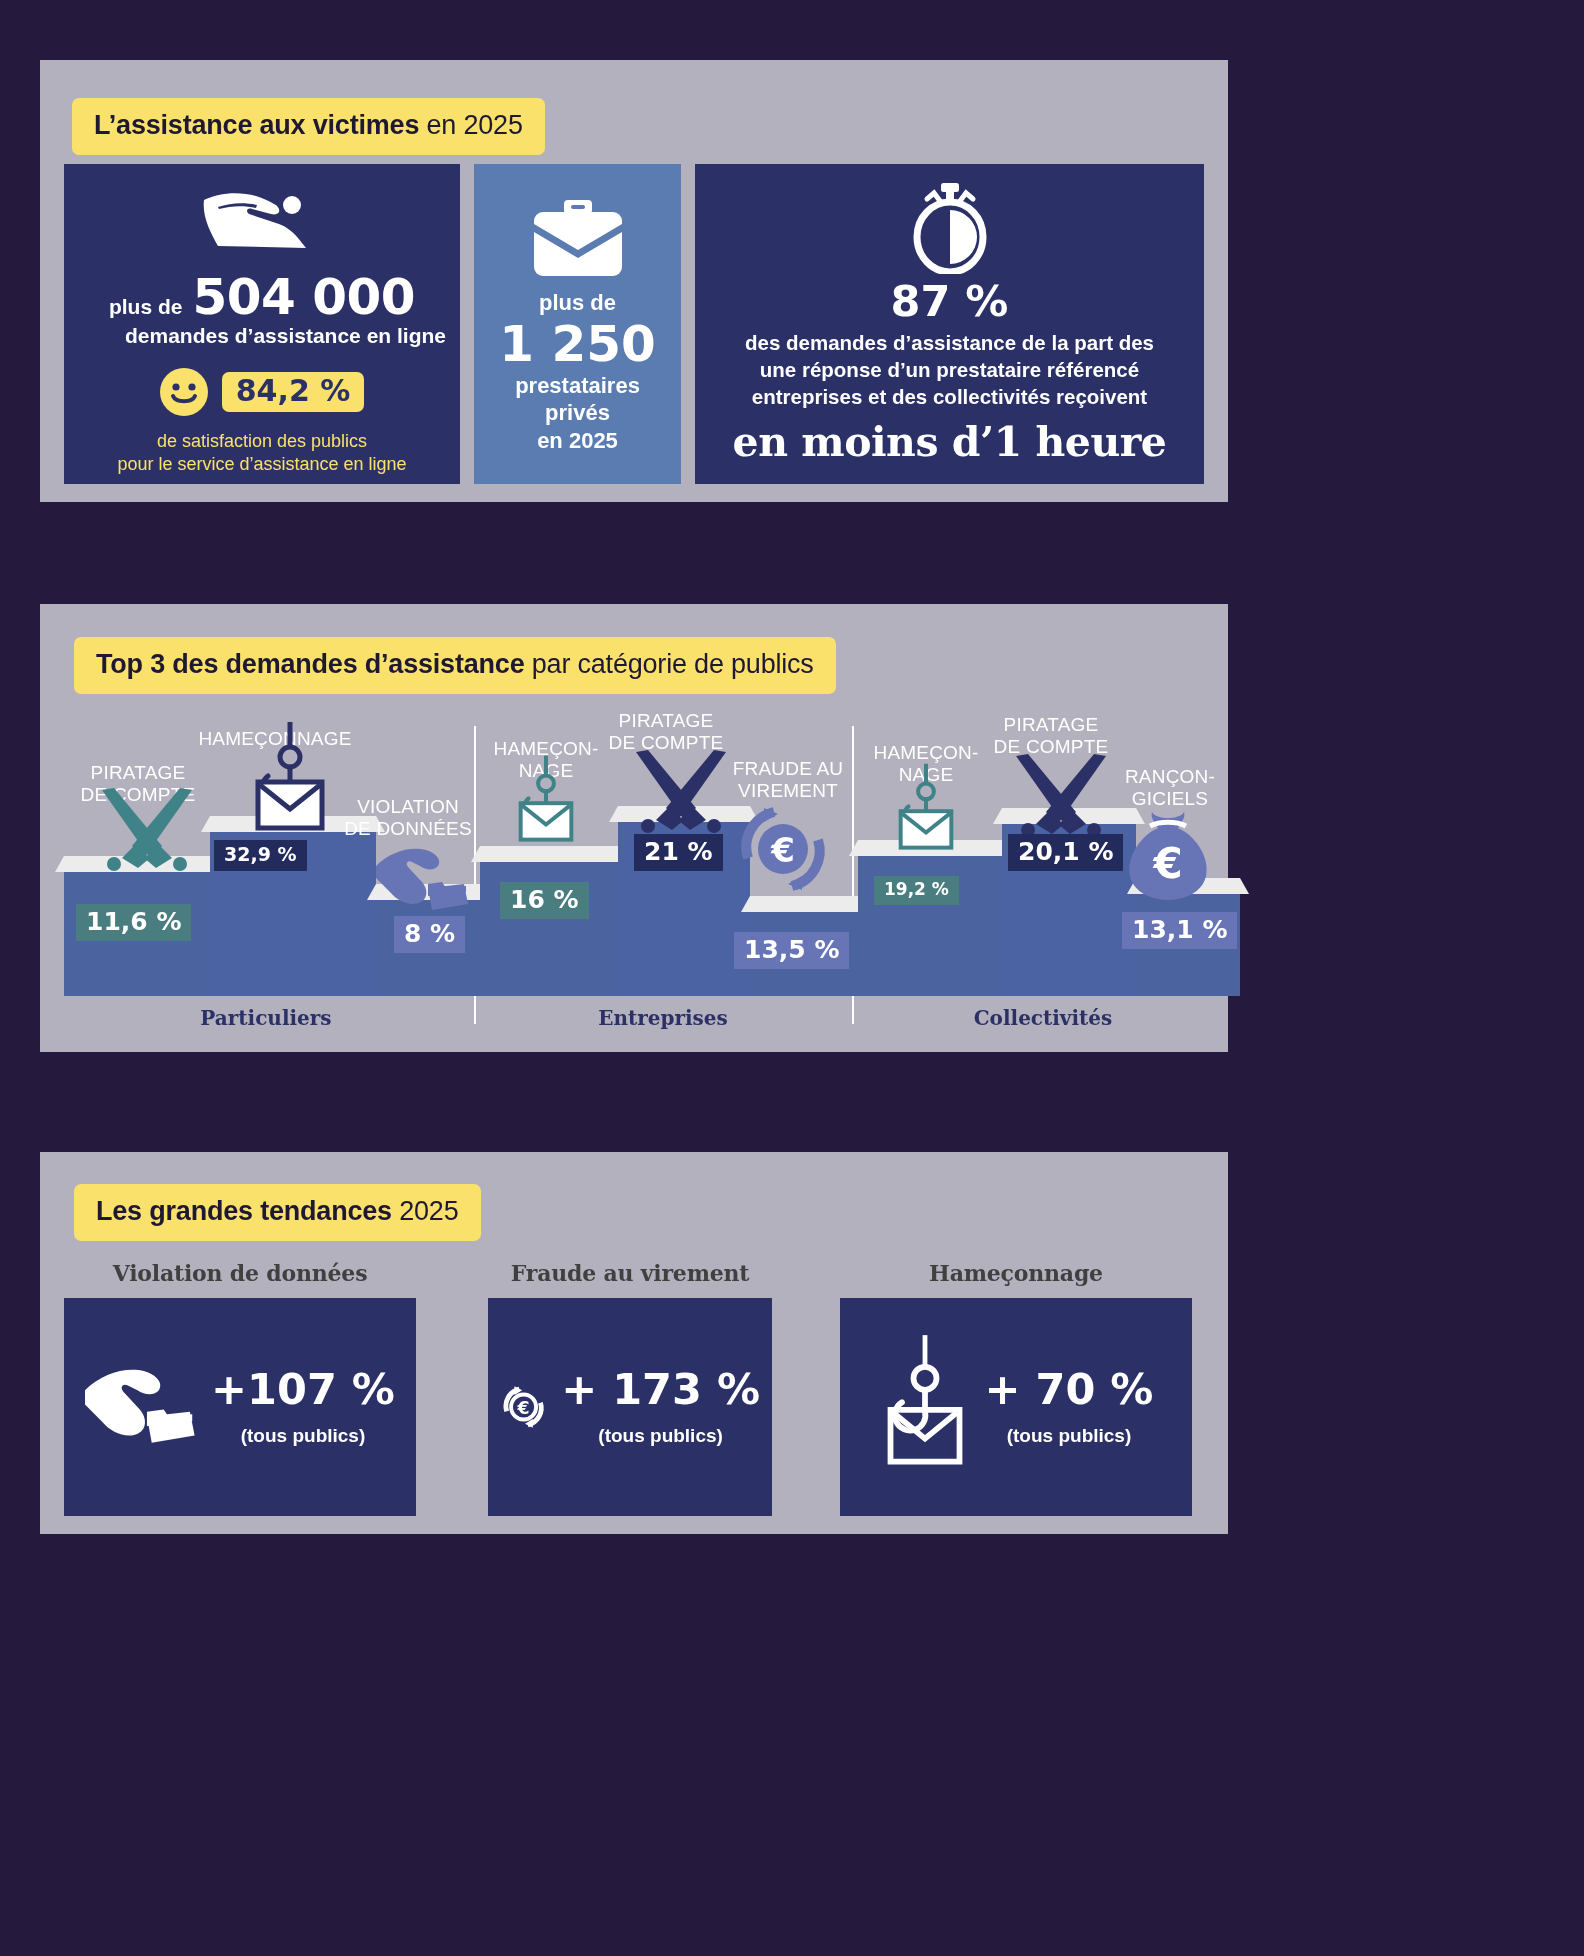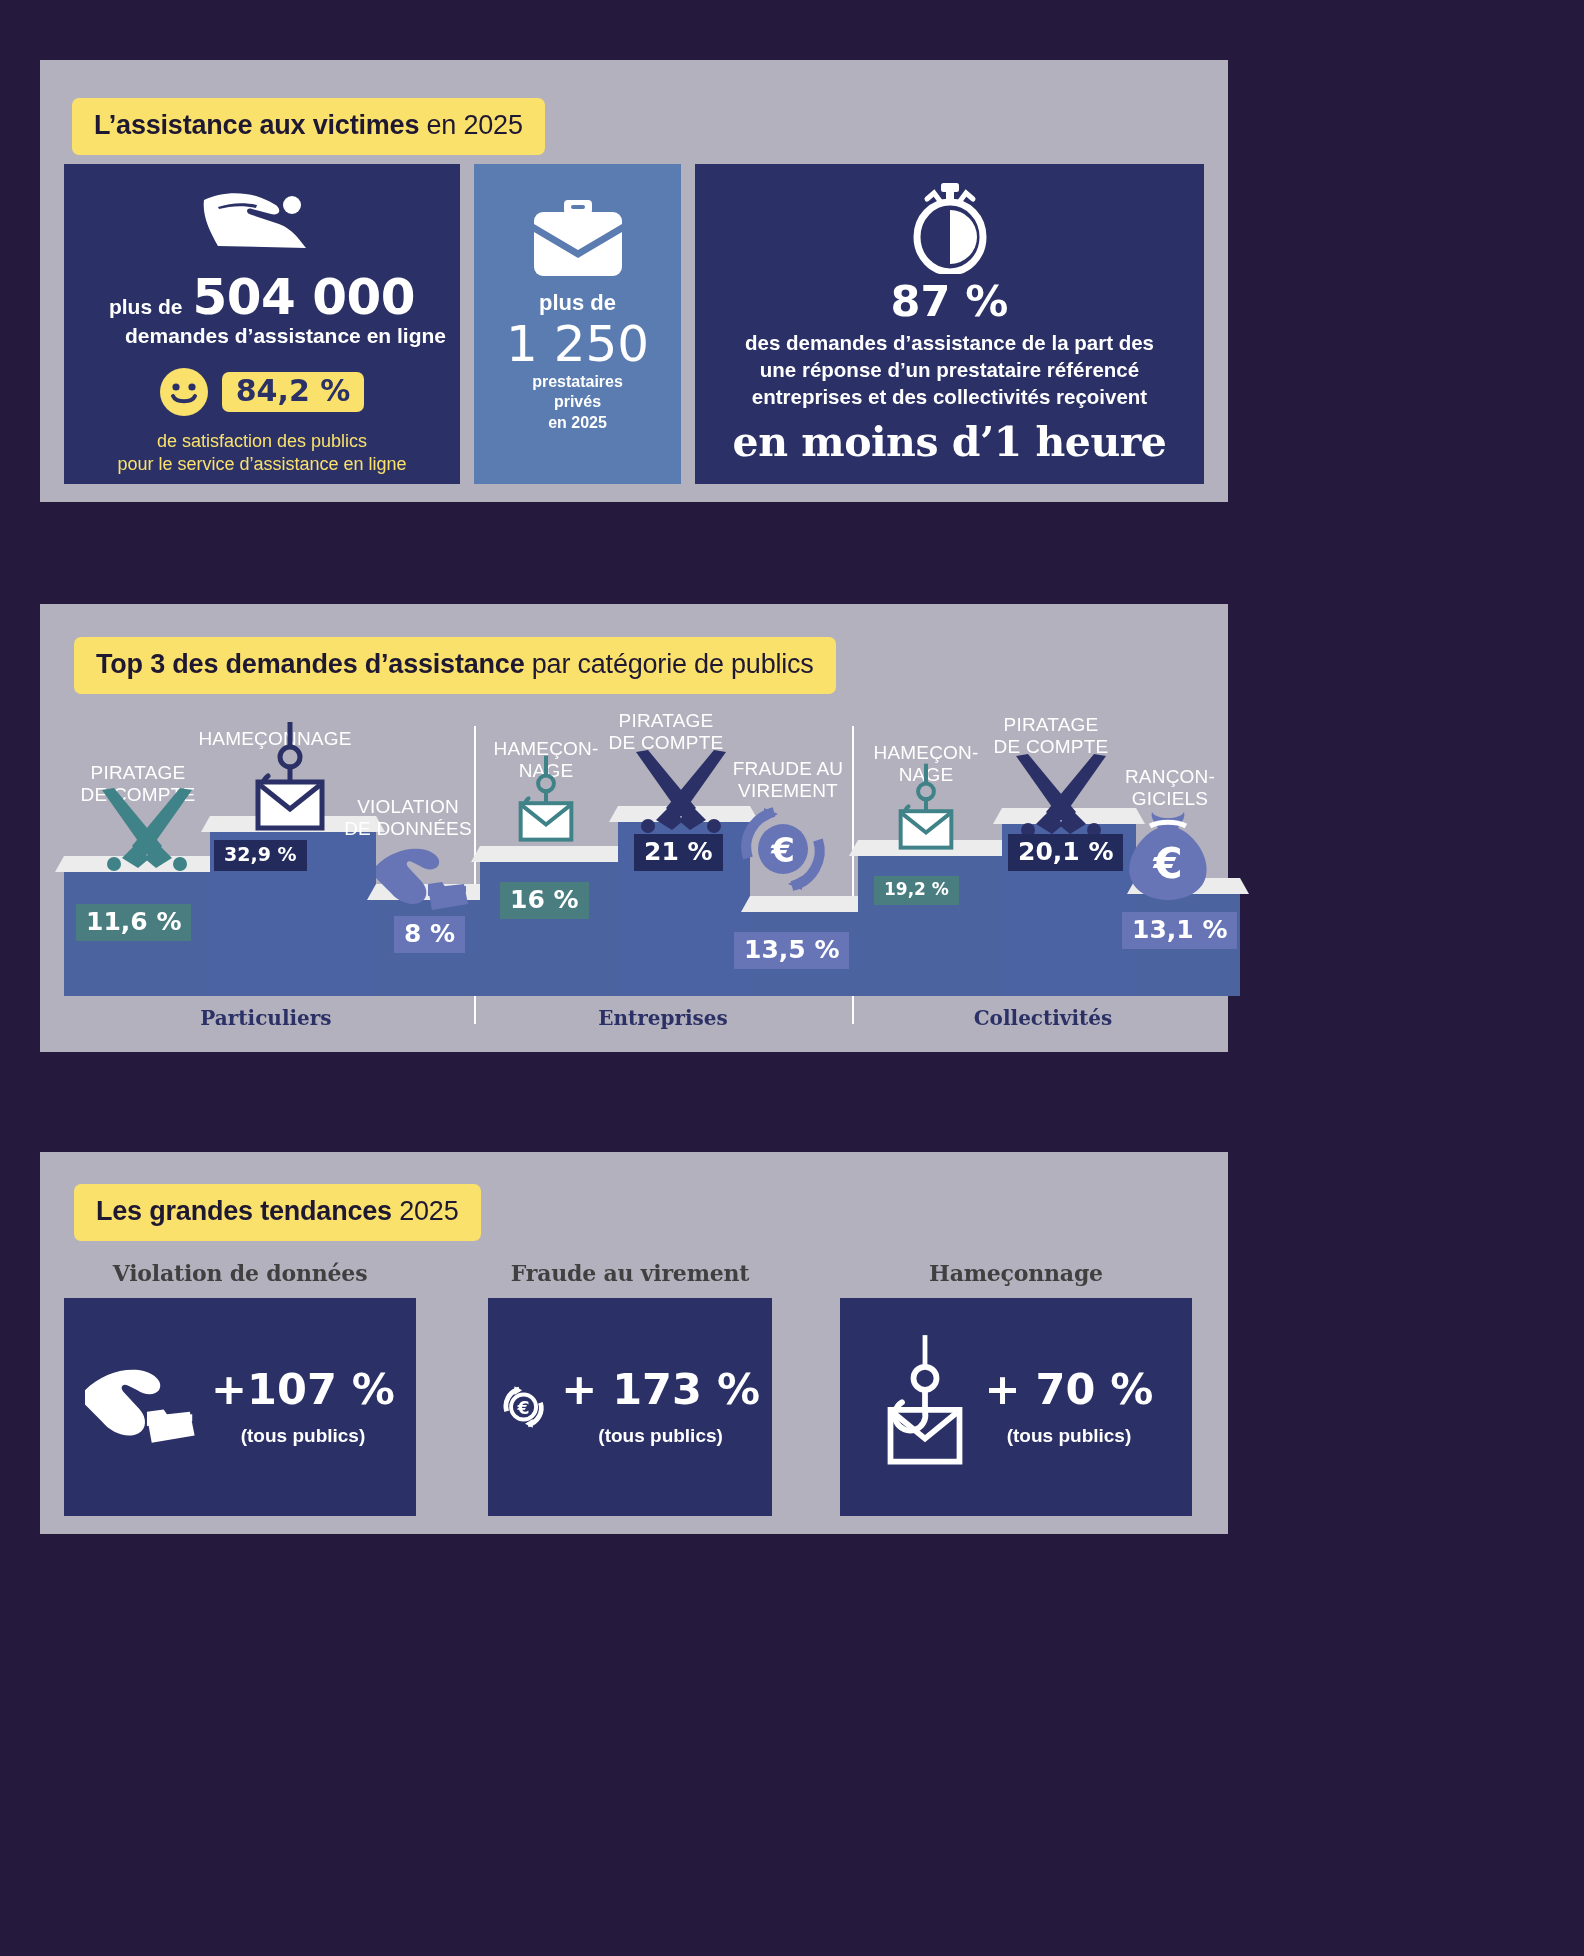--- a/index.html
+++ b/index.html
@@ -102,26 +102,26 @@
   .satis-text {
     color: #f9e16c;
     font-size: 18px;
     line-height: 1.28;
     margin-top: 14px;
   }
 
   .presta-plusde { font-size: 22px; font-weight: bold; margin-top: 10px; }
   .presta-num {
     font-family: "DejaVu Sans", sans-serif;
-    font-weight: normal;
+    font-weight: bold;
     font-size: 50px;
     line-height: 1.05;
     margin-top: 2px;
   }
-  .presta-sub { font-size: 16px; font-weight: bold; line-height: 1.18; margin-top: 2px; }
+  .presta-sub { font-size: 22px; font-weight: bold; line-height: 1.18; margin-top: 2px; }
 
   .heure-pct {
     font-family: "DejaVu Sans", sans-serif;
     font-weight: bold;
     font-size: 43px;
     line-height: 1;
     margin-top: 6px;
   }
   .heure-body {
     font-size: 20.5px;

